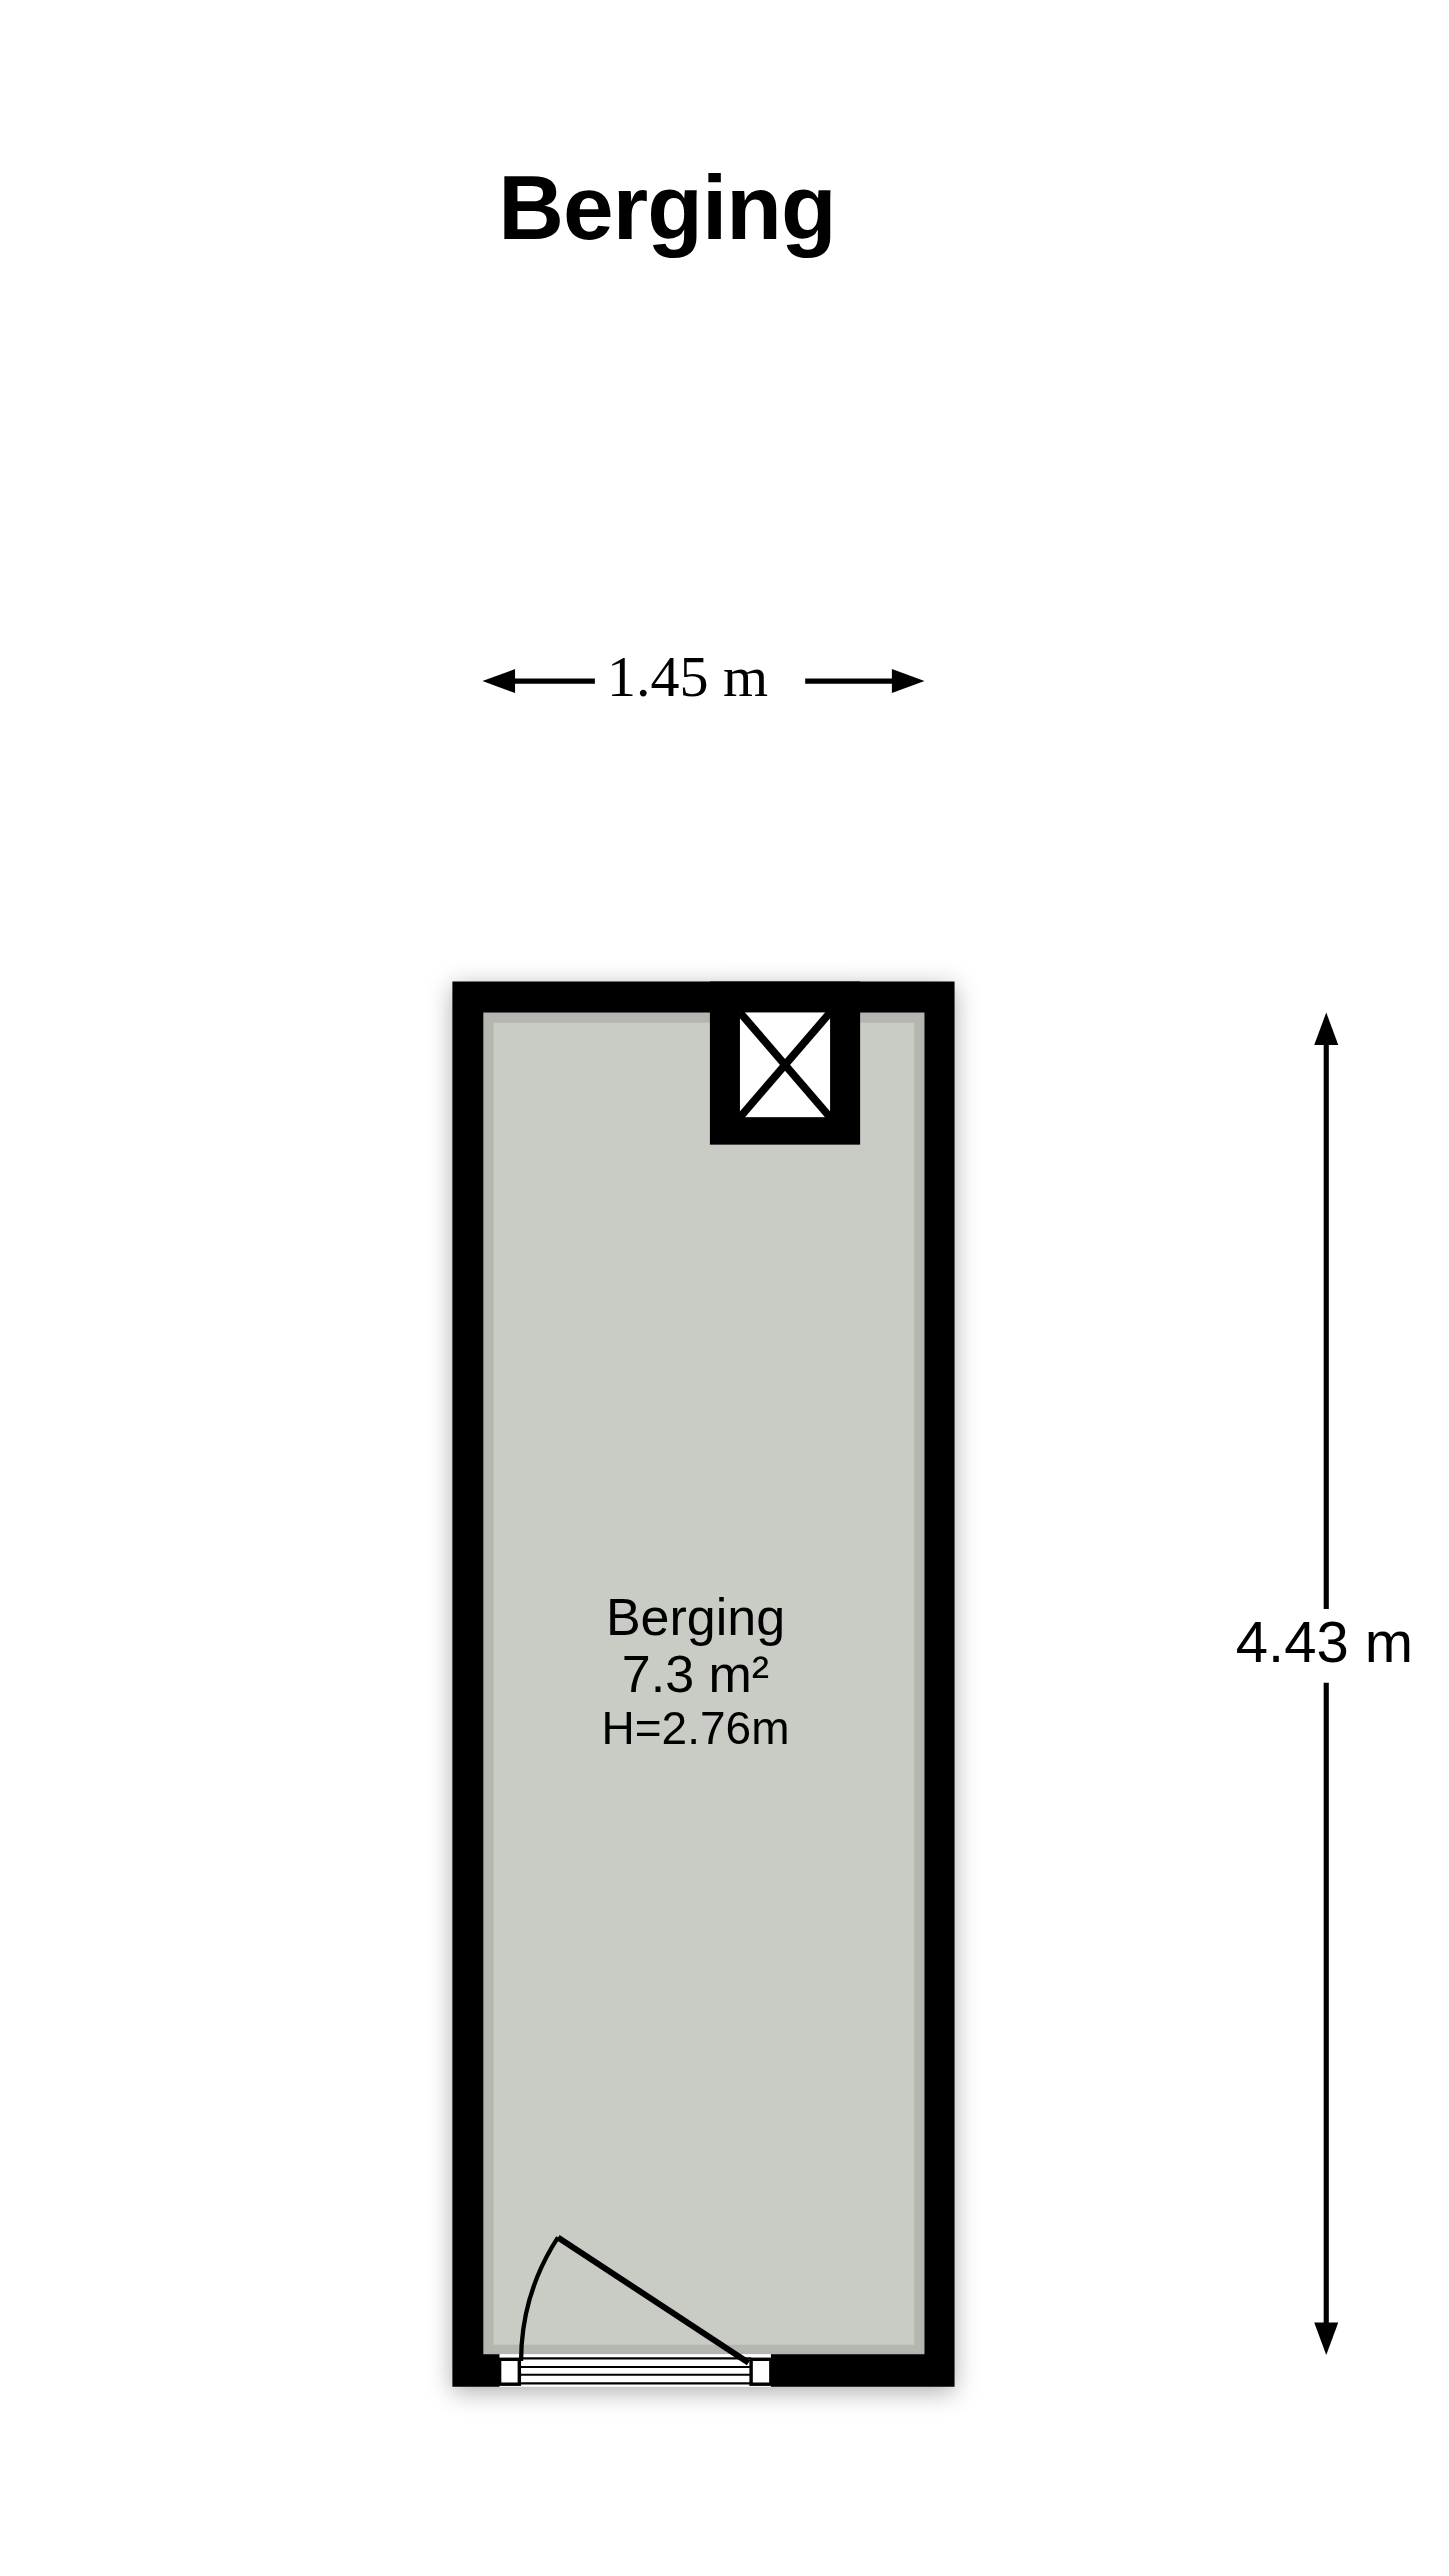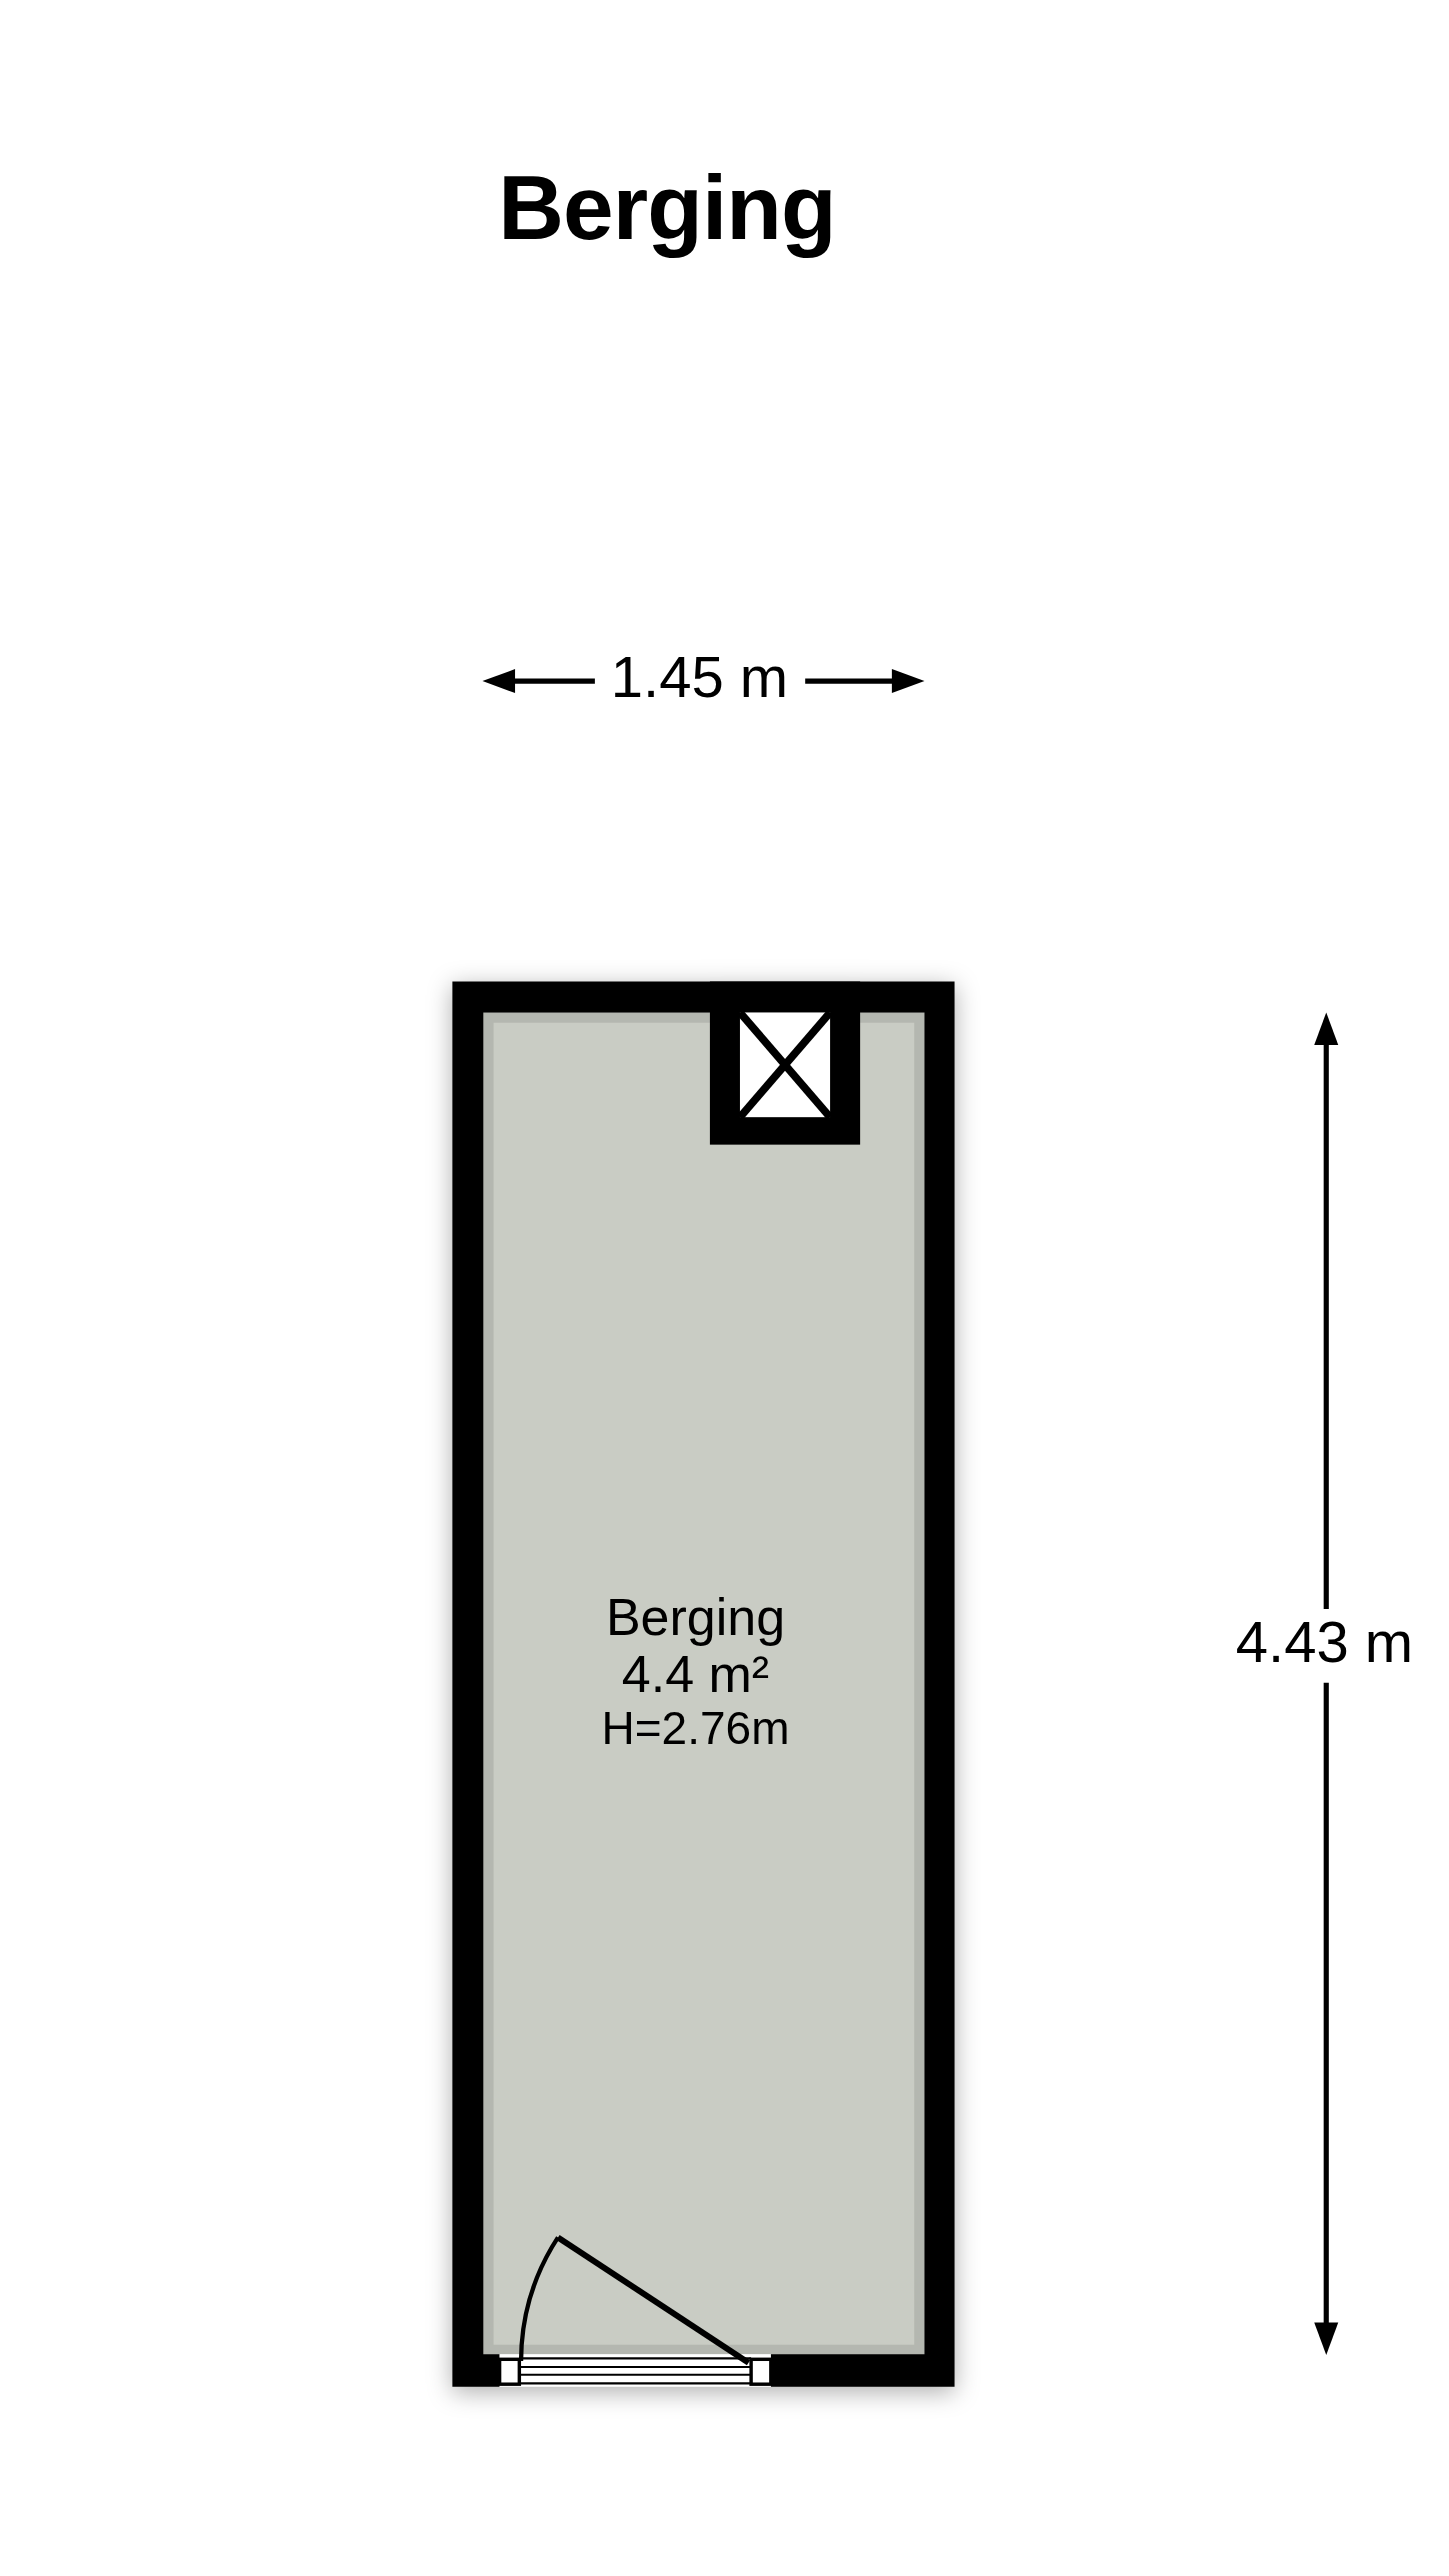--- a/index.html
+++ b/index.html
@@ -29,21 +29,21 @@
     color:#000;
   }
   .room-label .ceil{font-size:46px;}
   .dim-label{
     text-align:center;
     font-size:58px;
     line-height:1.0;
     color:#000;
     white-space:nowrap;
   }
-  #dim-width-label{left:528px;top:648px;width:343px;}
+  #dim-width-label{left:516px;top:648px;width:343px;font-family:Liberation Serif, serif;}
   #dim-height-label{left:1153px;top:1613px;width:343px;}
   #plan-svg{left:0;top:0;width:1449px;height:2576px;}
   .wall-shadow{filter:drop-shadow(0px 6px 14px rgba(0,0,0,0.32));}
   .ink-line{stroke:#000;fill:none;}
 </style>
 </head>
 <body>
 
 <div id="canvas">
 
@@ -100,18 +100,18 @@
       <line x1="1545" y1="1960" x2="1545" y2="2707" class="ink-line" stroke-width="6"></line>
       <polygon points="1545,2743 1531,2705 1559,2705" fill="#000"></polygon>
     </g>
   </svg>
 
   <div id="dim-width-label" class="abs dim-label">1.45 m</div>
   <div id="dim-height-label" class="abs dim-label">4.43 m</div>
 
   <div class="abs room-label">
     <div>Berging</div>
-    <div>4.4 m²</div>
+    <div>7.3 m²</div>
     <div class="ceil">H=2.76m</div>
   </div>
 
 </div>
 
 
 </body></html>

